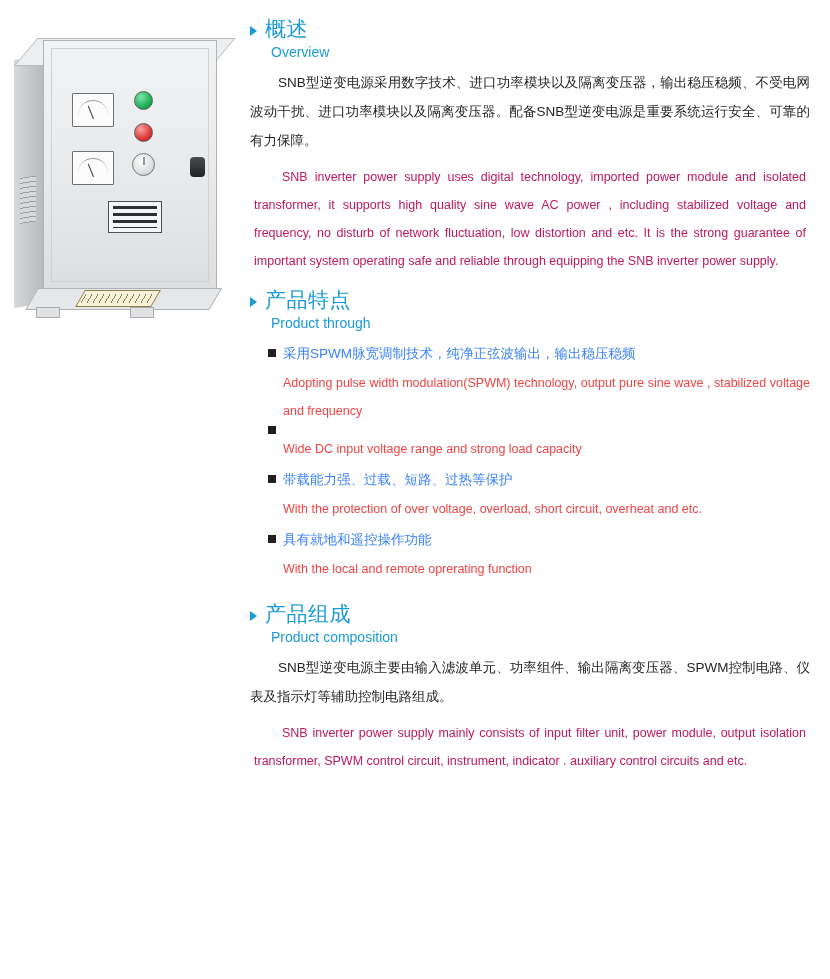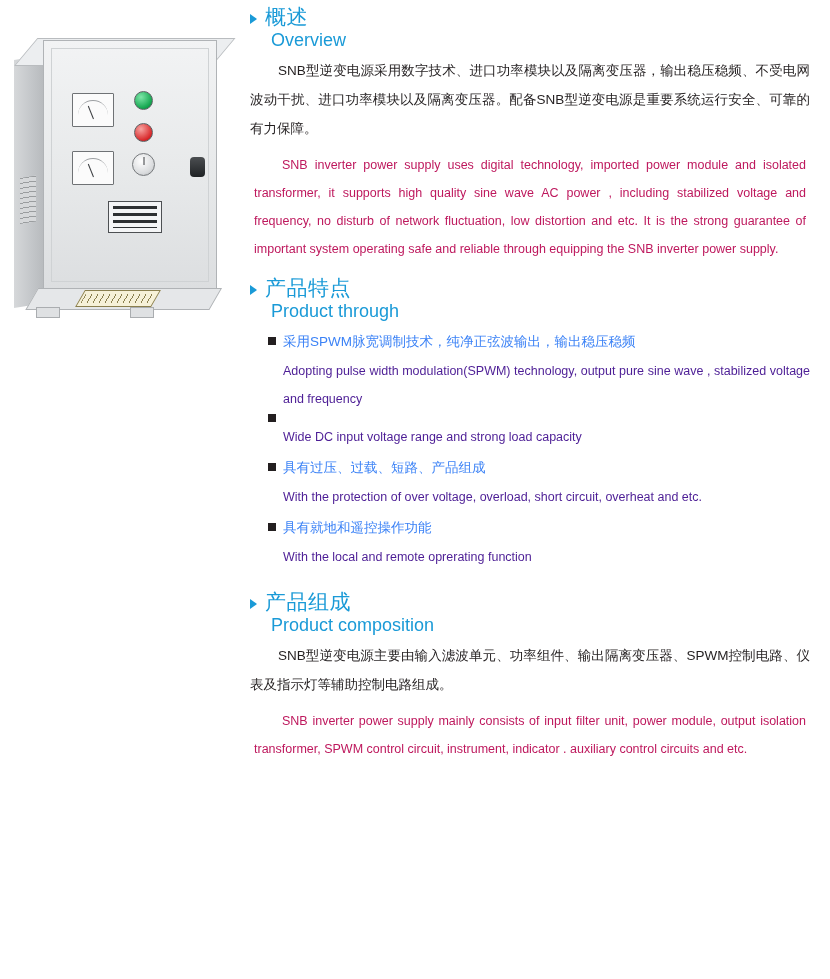--- a/index.html
+++ b/index.html
@@ -216,21 +216,21 @@
     background: #dfe1e3;
     border: 1px solid #aaadb0;
   }
   .foot-l { left: 22px; }
   .foot-r { left: 116px; }
 
   
   .content {
     position: absolute;
     left: 250px;
-    top: 0;
+    top: 12px;
     width: 560px;
   }
 
   .section { margin-bottom: 2px; }
 
   .heading-row {
     display: flex;
     align-items: flex-start;
     gap: 8px;
   }
@@ -243,21 +243,21 @@
     flex: 0 0 auto;
   }
   .h-cn {
     font-size: 21px;
     color: #1a9ad7;
     line-height: 30px;
     font-weight: normal;
     letter-spacing: 0.5px;
   }
   .h-en {
-    font-size: 18px;
+    font-size: 14px;
     color: #1a9ad7;
     line-height: 20px;
     margin-left: 21px;
     margin-top: -2px;
     margin-bottom: 6px;
   }
 
   p.cn {
     font-size: 13.5px;
     line-height: 29px;
@@ -294,21 +294,21 @@
     width: 8px;
     height: 8px;
     background: #231f20;
     flex: 0 0 auto;
     position: relative;
     top: -1px;
   }
   .feat-en {
     font-size: 12.5px;
     line-height: 28px;
-    color: #4c1d95;
+    color: #ef4444;
     padding-left: 15px;
     text-align: justify;
   }
   .sec-overview { padding-top: 2px; }
   .sec-features { margin-top: 10px; }
   .sec-composition { margin-top: 16px; }
   .gap-sm { height: 4px; }
 </style>
 </head>
 <body>
@@ -375,21 +375,21 @@
         </li>
         <li class="feature-item">
           <div class="feat-cn">
             <span class="bullet-sq"></span>
           </div>
           <div class="feat-en">Wide DC input voltage range and strong load capacity</div>
         </li>
         <li class="feature-item">
           <div class="feat-cn">
             <span class="bullet-sq"></span>
-            <span>具有过压、过载、短路、产品组成</span>
+            <span>带载能力强、过载、短路、过热等保护</span>
           </div>
           <div class="feat-en">With the protection of over voltage, overload, short circuit, overheat and etc.</div>
         </li>
         <li class="feature-item">
           <div class="feat-cn">
             <span class="bullet-sq"></span>
             <span>具有就地和遥控操作功能</span>
           </div>
           <div class="feat-en">With the local and remote oprerating function</div>
         </li>

